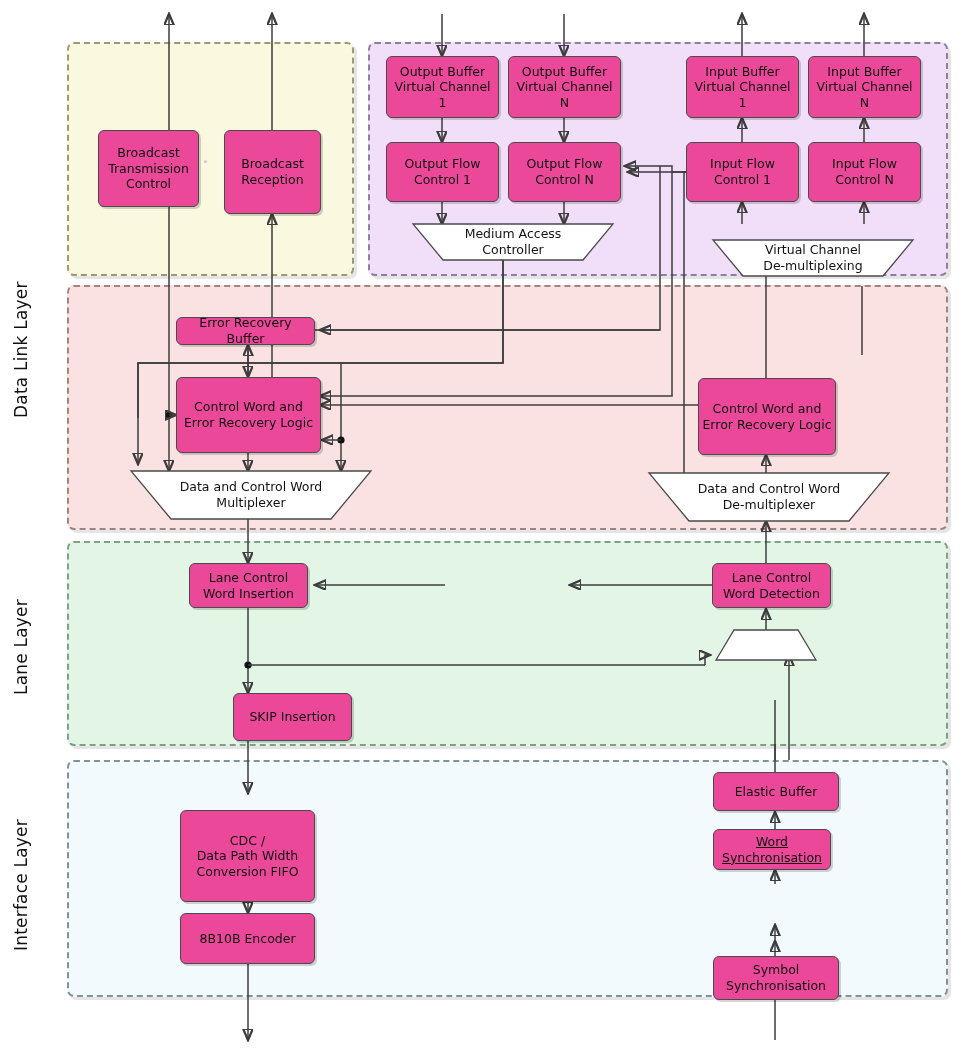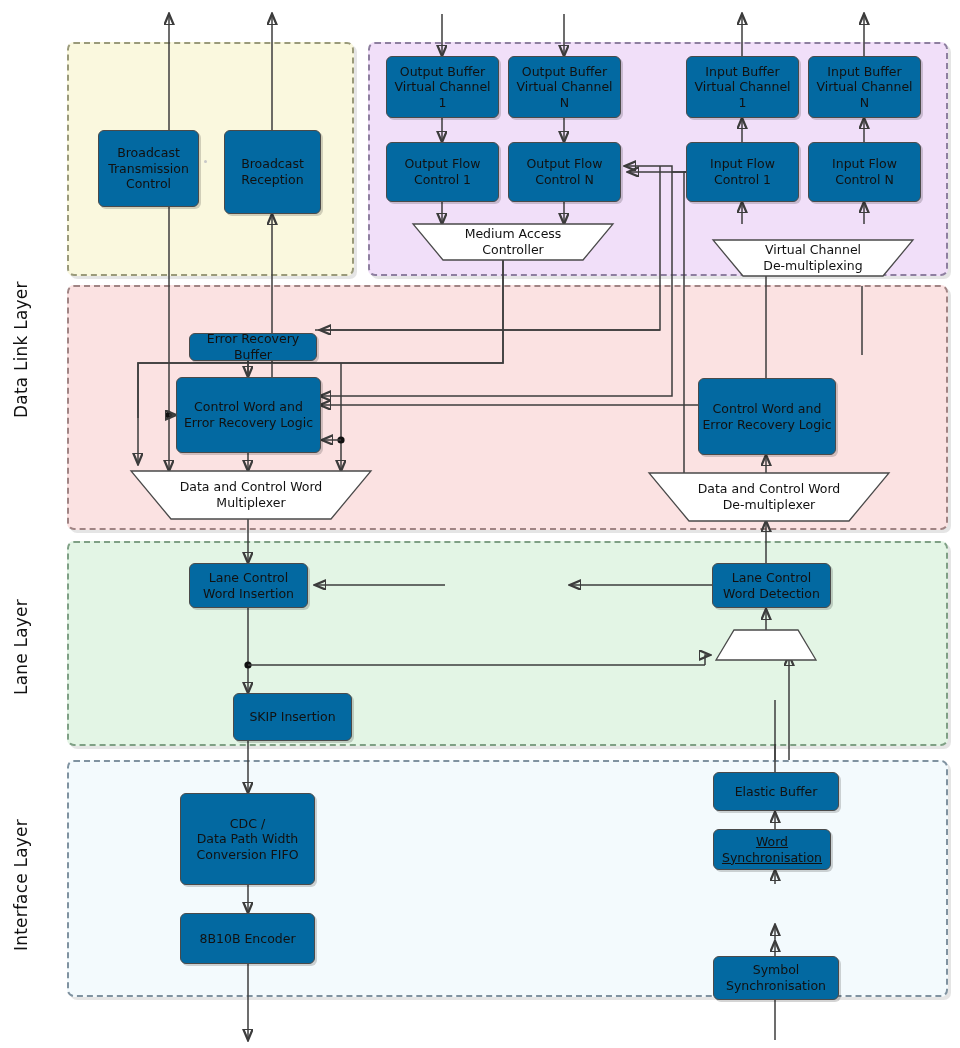--- a/index.html
+++ b/index.html
@@ -26,21 +26,21 @@
     box-sizing:border-box;
   }
   .region.yellow{background:#FAF8DE;border-color:#9a9a7a;}
   .region.purple{background:#F1DFF9;border-color:#8e7fa0;}
   .region.pink{background:#FBE2E2;border-color:#a08484;}
   .region.green{background:#E3F5E5;border-color:#7fa085;}
   .region.blue{background:#F3FAFD;border-color:#7f92a0;}
 
   .node{
     position:absolute;
-    background:#0369a1;
+    background:#ec4899;
     border:1.3px solid #4a4a4a;
     border-radius:6px;
     box-sizing:border-box;
     display:flex;align-items:center;justify-content:center;
     text-align:center;
     font-size:12.5px;
     line-height:1.25;
     color:#111;
     box-shadow:2px 2px 0 rgba(0,0,0,0.17);
     padding:1px 3px;
@@ -225,33 +225,33 @@
 
   <div class="node" style="left:386px;top:142px;width:113px;height:60px;">Output Flow
 Control 1</div>
   <div class="node" style="left:508px;top:142px;width:113px;height:60px;">Output Flow
 Control N</div>
   <div class="node" style="left:686px;top:142px;width:113px;height:60px;">Input Flow
 Control 1</div>
   <div class="node" style="left:808px;top:142px;width:113px;height:60px;">Input Flow
 Control N</div>
 
-  <div class="node" style="left:176px;top:333px;width:128px;height:28px;margin-left:13px;">Error Recovery Buffer</div>
+  <div class="node" style="left:176px;top:317px;width:139px;height:28px;">Error Recovery Buffer</div>
   <div class="node" style="left:176px;top:377px;width:145px;height:76px;">Control Word and
 Error Recovery Logic</div>
   <div class="node" style="left:698px;top:378px;width:138px;height:77px;">Control Word and
 Error Recovery Logic</div>
 
   <div class="node" style="left:189px;top:563px;width:119px;height:45px;">Lane Control
 Word Insertion</div>
   <div class="node" style="left:712px;top:563px;width:119px;height:45px;">Lane Control
 Word Detection</div>
   <div class="node" style="left:189px;top:693px;width:119px;height:48px;margin-left:44px;">SKIP Insertion</div>
 
-  <div class="node" style="left:180px;top:793px;width:135px;height:92px;">CDC /
+  <div class="node" style="left:180px;top:810px;width:135px;height:92px;">CDC /
 Data Path Width
 Conversion FIFO</div>
   <div class="node" style="left:180px;top:913px;width:135px;height:51px;">8B10B Encoder</div>
   <div class="node" style="left:713px;top:772px;width:126px;height:39px;">Elastic Buffer</div>
   <div class="node" style="left:713px;top:829px;width:118px;height:41px;text-decoration:underline;">Word
 Synchronisation</div>
   <div class="node" style="left:713px;top:939px;width:126px;height:44px;margin-top:17px;">Symbol
 Synchronisation</div>
 
 </div>

